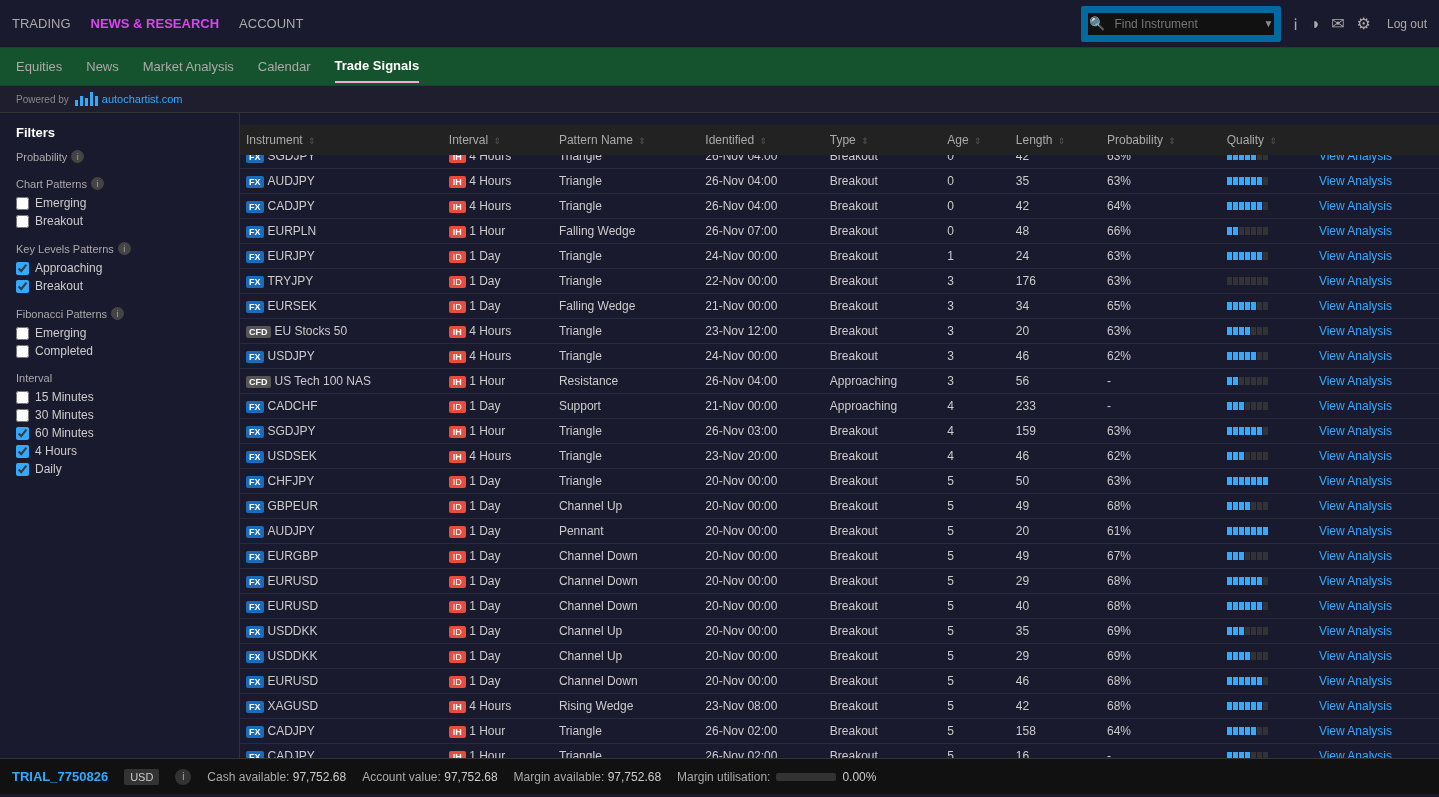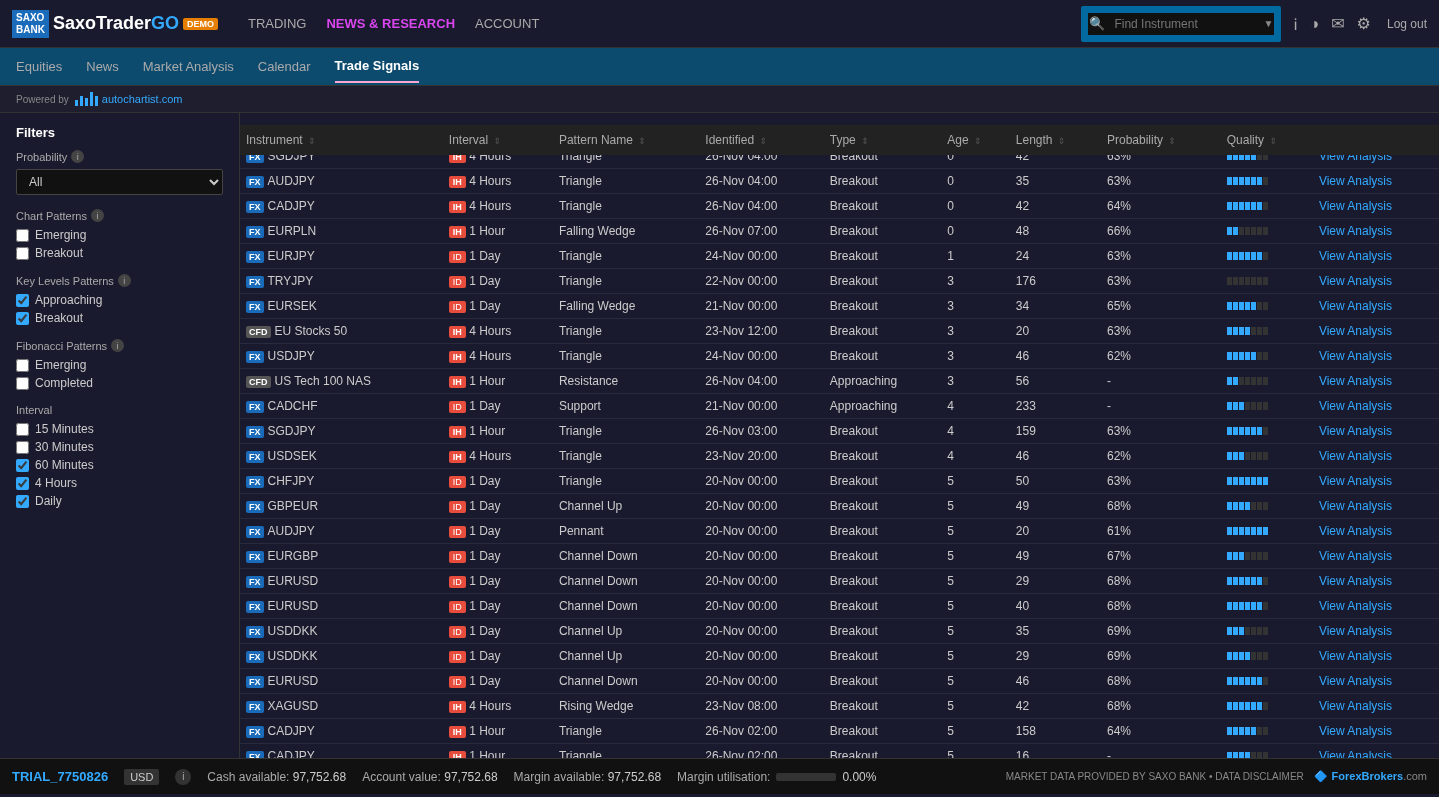--- a/index.html
+++ b/index.html
@@ -79,21 +79,21 @@
     }
     .logout-btn {
       color: #aaa;
       font-size: 12px;
       cursor: pointer;
       margin-left: 4px;
     }
 
     
     .sub-nav {
-      background: #0c4a6e;
+      background: #14532d;
       height: 38px;
       display: flex;
       align-items: center;
       padding: 0 16px;
       border-bottom: 1px solid #333;
       gap: 24px;
     }
     .sub-nav-item {
       color: #aaa;
       font-size: 13px;
@@ -372,30 +372,20 @@
     .disclaimer-link {
       color: #3af;
       cursor: pointer;
       font-size: 12px;
     }
   </style>
 </head>
 <body>
 
 <div class="top-nav">
-  <div class="logo-area">
-    <div class="saxo-badge">
-      <span>SAXO</span>
-      <span>BANK</span>
-    </div>
-    <span class="brand-name">
-      <span>SaxoTrader</span><em>GO</em>
-    </span>
-    <span class="demo-badge">DEMO</span>
-  </div>
   <div class="nav-links">
     <a class="nav-link">TRADING</a>
     <a class="nav-link bold">NEWS &amp; RESEARCH</a>
     <a class="nav-link">ACCOUNT</a>
   </div>
   <div style="position:relative;display:flex;align-items:center;">
     <span style="position:absolute;left:8px;color:#888;font-size:13px;">🔍</span>
     <input class="search-box" type="text" style="padding-left: 26px;" placeholder="Find Instrument">
     <span style="position:absolute;right:8px;color:#888;font-size:10px;">▼</span>
   </div>
@@ -434,23 +424,20 @@
 
   <div class="sidebar">
     <div class="filter-title">Filters</div>
 
 
     <div class="filter-section">
       <div class="filter-section-title">
         <span>Probability</span>
         <span class="info-icon">i</span>
       </div>
-      <select class="select-box">
-        <option>All</option>
-      </select>
     </div>
 
     <div class="filter-section">
       <div class="filter-section-title">
         <span>Chart Patterns</span>
         <span class="info-icon">i</span>
       </div>
       <label class="checkbox-item">
         <input type="checkbox" style="">
         <span>Emerging</span>
@@ -1230,17 +1217,13 @@
   </span>
   <span class="stat-item">
     <span>Margin available:</span>
     <span class="stat-val">97,752.68</span>
   </span>
   <span class="margin-bar-container">
     <span>Margin utilisation:</span>
     <div class="margin-bar"></div>
     <span class="stat-val">0.00%</span>
   </span>
-  <span class="forexbrokers-logo">
-    <span style="color:#888;font-size:10px;margin-right:8px;">MARKET DATA PROVIDED BY SAXO BANK • DATA DISCLAIMER</span>
-    <strong>🔷 <span>ForexBrokers</span></strong><span>.com</span>
-  </span>
 </div>
 
 </body></html>

